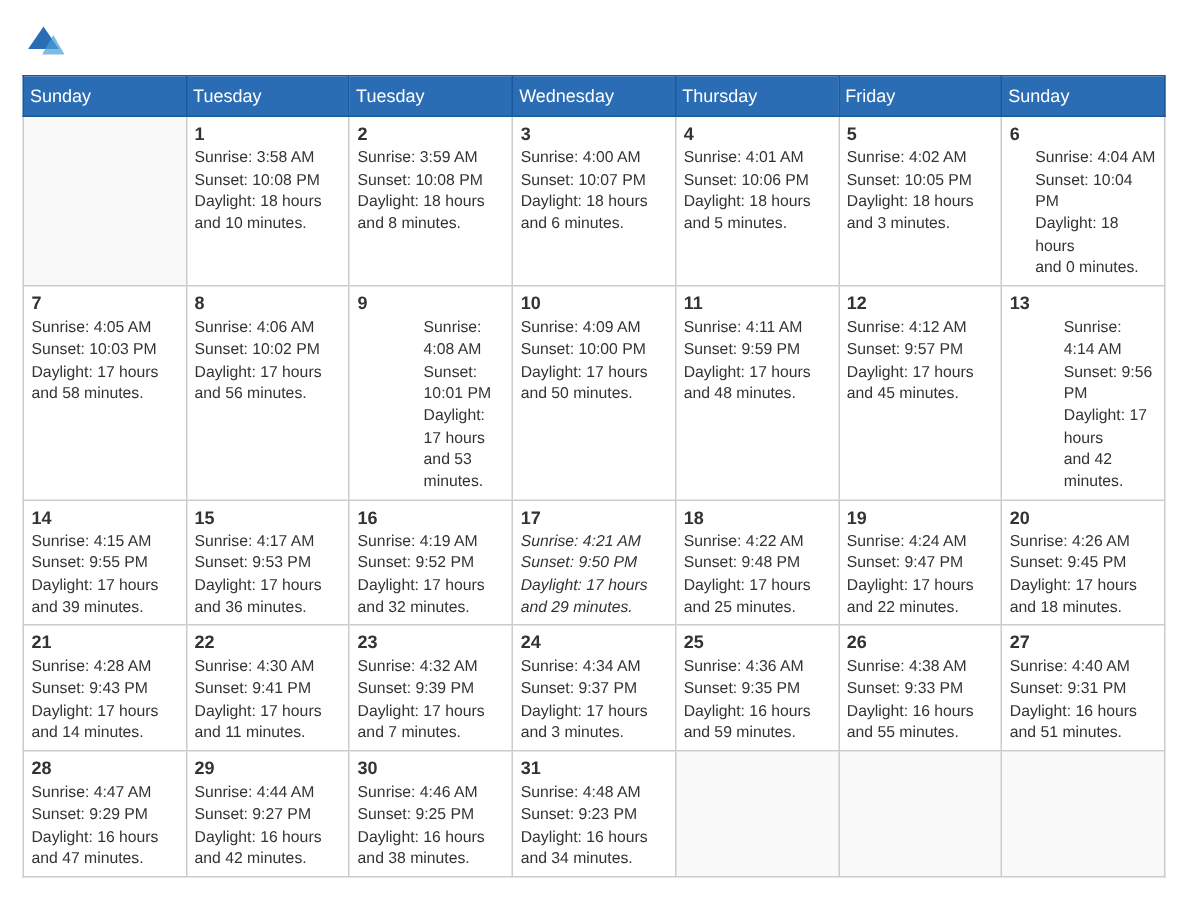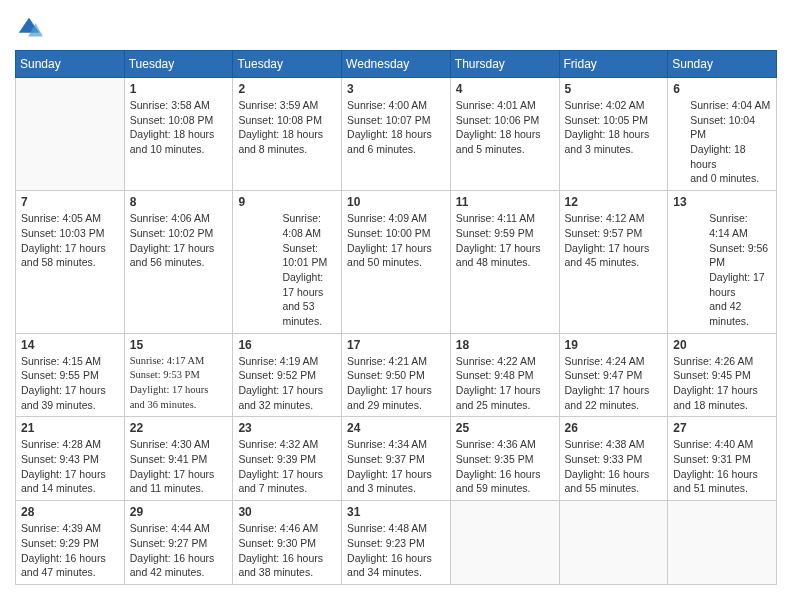--- a/index.html
+++ b/index.html
@@ -222,35 +222,35 @@
       <tr>
         <td>
           <div class="day-number">14</div>
           <div class="day-info" style="white-space: pre-line;">Sunrise: 4:15 AM
 Sunset: 9:55 PM
 Daylight: 17 hours
 and 39 minutes.</div>
         </td>
         <td>
           <div class="day-number">15</div>
-          <div class="day-info" style="white-space: pre-line; font-family: Liberation Serif, serif;">Sunrise: 4:17 AM
+          <div class="day-info" style="white-space: pre-line;">Sunrise: 4:17 AM
 Sunset: 9:53 PM
 Daylight: 17 hours
 and 36 minutes.</div>
         </td>
         <td>
           <div class="day-number">16</div>
           <div class="day-info" style="white-space: pre-line;">Sunrise: 4:19 AM
 Sunset: 9:52 PM
 Daylight: 17 hours
 and 32 minutes.</div>
         </td>
         <td>
           <div class="day-number">17</div>
-          <div class="day-info" style="white-space: pre-line;">Sunrise: 4:21 AM
+          <div class="day-info" style="white-space: pre-line; font-style: italic;">Sunrise: 4:21 AM
 Sunset: 9:50 PM
 Daylight: 17 hours
 and 29 minutes.</div>
         </td>
         <td>
           <div class="day-number">18</div>
           <div class="day-info" style="white-space: pre-line;">Sunrise: 4:22 AM
 Sunset: 9:48 PM
 Daylight: 17 hours
 and 25 minutes.</div>
@@ -317,36 +317,36 @@
           <div class="day-number">27</div>
           <div class="day-info" style="white-space: pre-line;">Sunrise: 4:40 AM
 Sunset: 9:31 PM
 Daylight: 16 hours
 and 51 minutes.</div>
         </td>
       </tr>
       <tr>
         <td>
           <div class="day-number">28</div>
-          <div class="day-info" style="white-space: pre-line;">Sunrise: 4:39 AM
+          <div class="day-info" style="white-space: pre-line;">Sunrise: 4:47 AM
 Sunset: 9:29 PM
 Daylight: 16 hours
 and 47 minutes.</div>
         </td>
         <td>
           <div class="day-number">29</div>
           <div class="day-info" style="white-space: pre-line;">Sunrise: 4:44 AM
 Sunset: 9:27 PM
 Daylight: 16 hours
 and 42 minutes.</div>
         </td>
         <td>
           <div class="day-number">30</div>
           <div class="day-info" style="white-space: pre-line;">Sunrise: 4:46 AM
-Sunset: 9:30 PM
+Sunset: 9:25 PM
 Daylight: 16 hours
 and 38 minutes.</div>
         </td>
         <td>
           <div class="day-number">31</div>
           <div class="day-info" style="white-space: pre-line;">Sunrise: 4:48 AM
 Sunset: 9:23 PM
 Daylight: 16 hours
 and 34 minutes.</div>
         </td>

